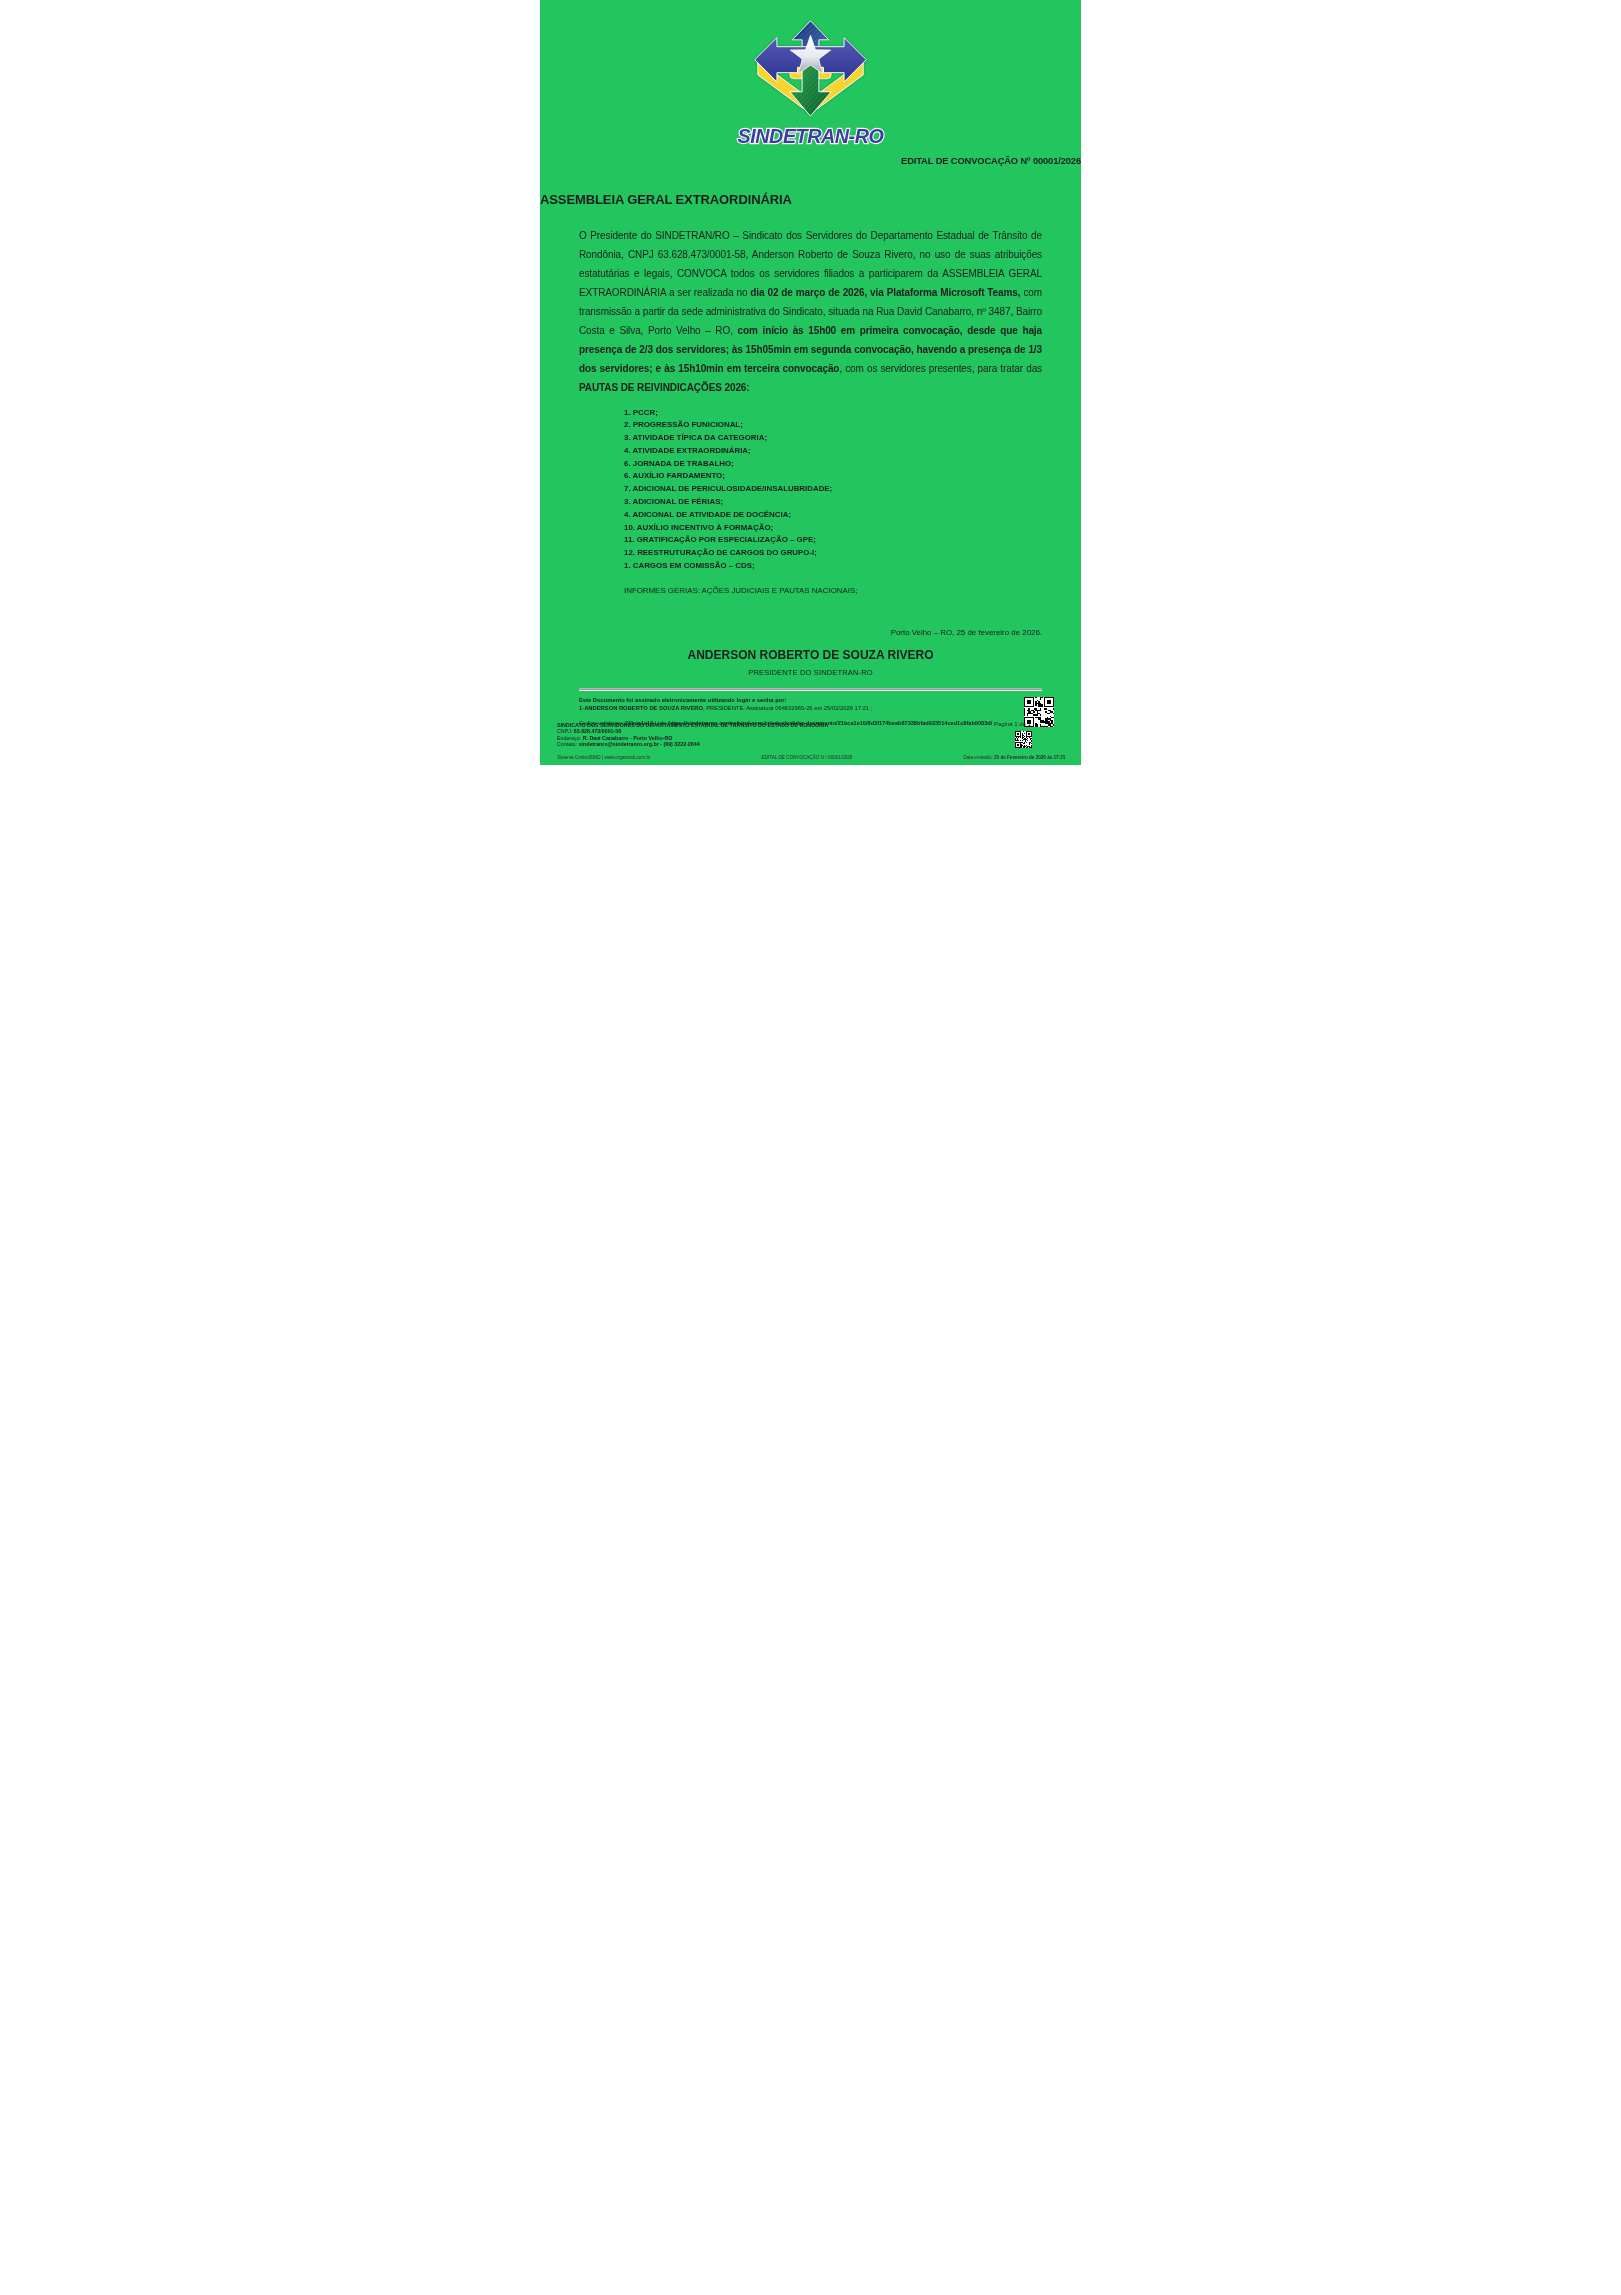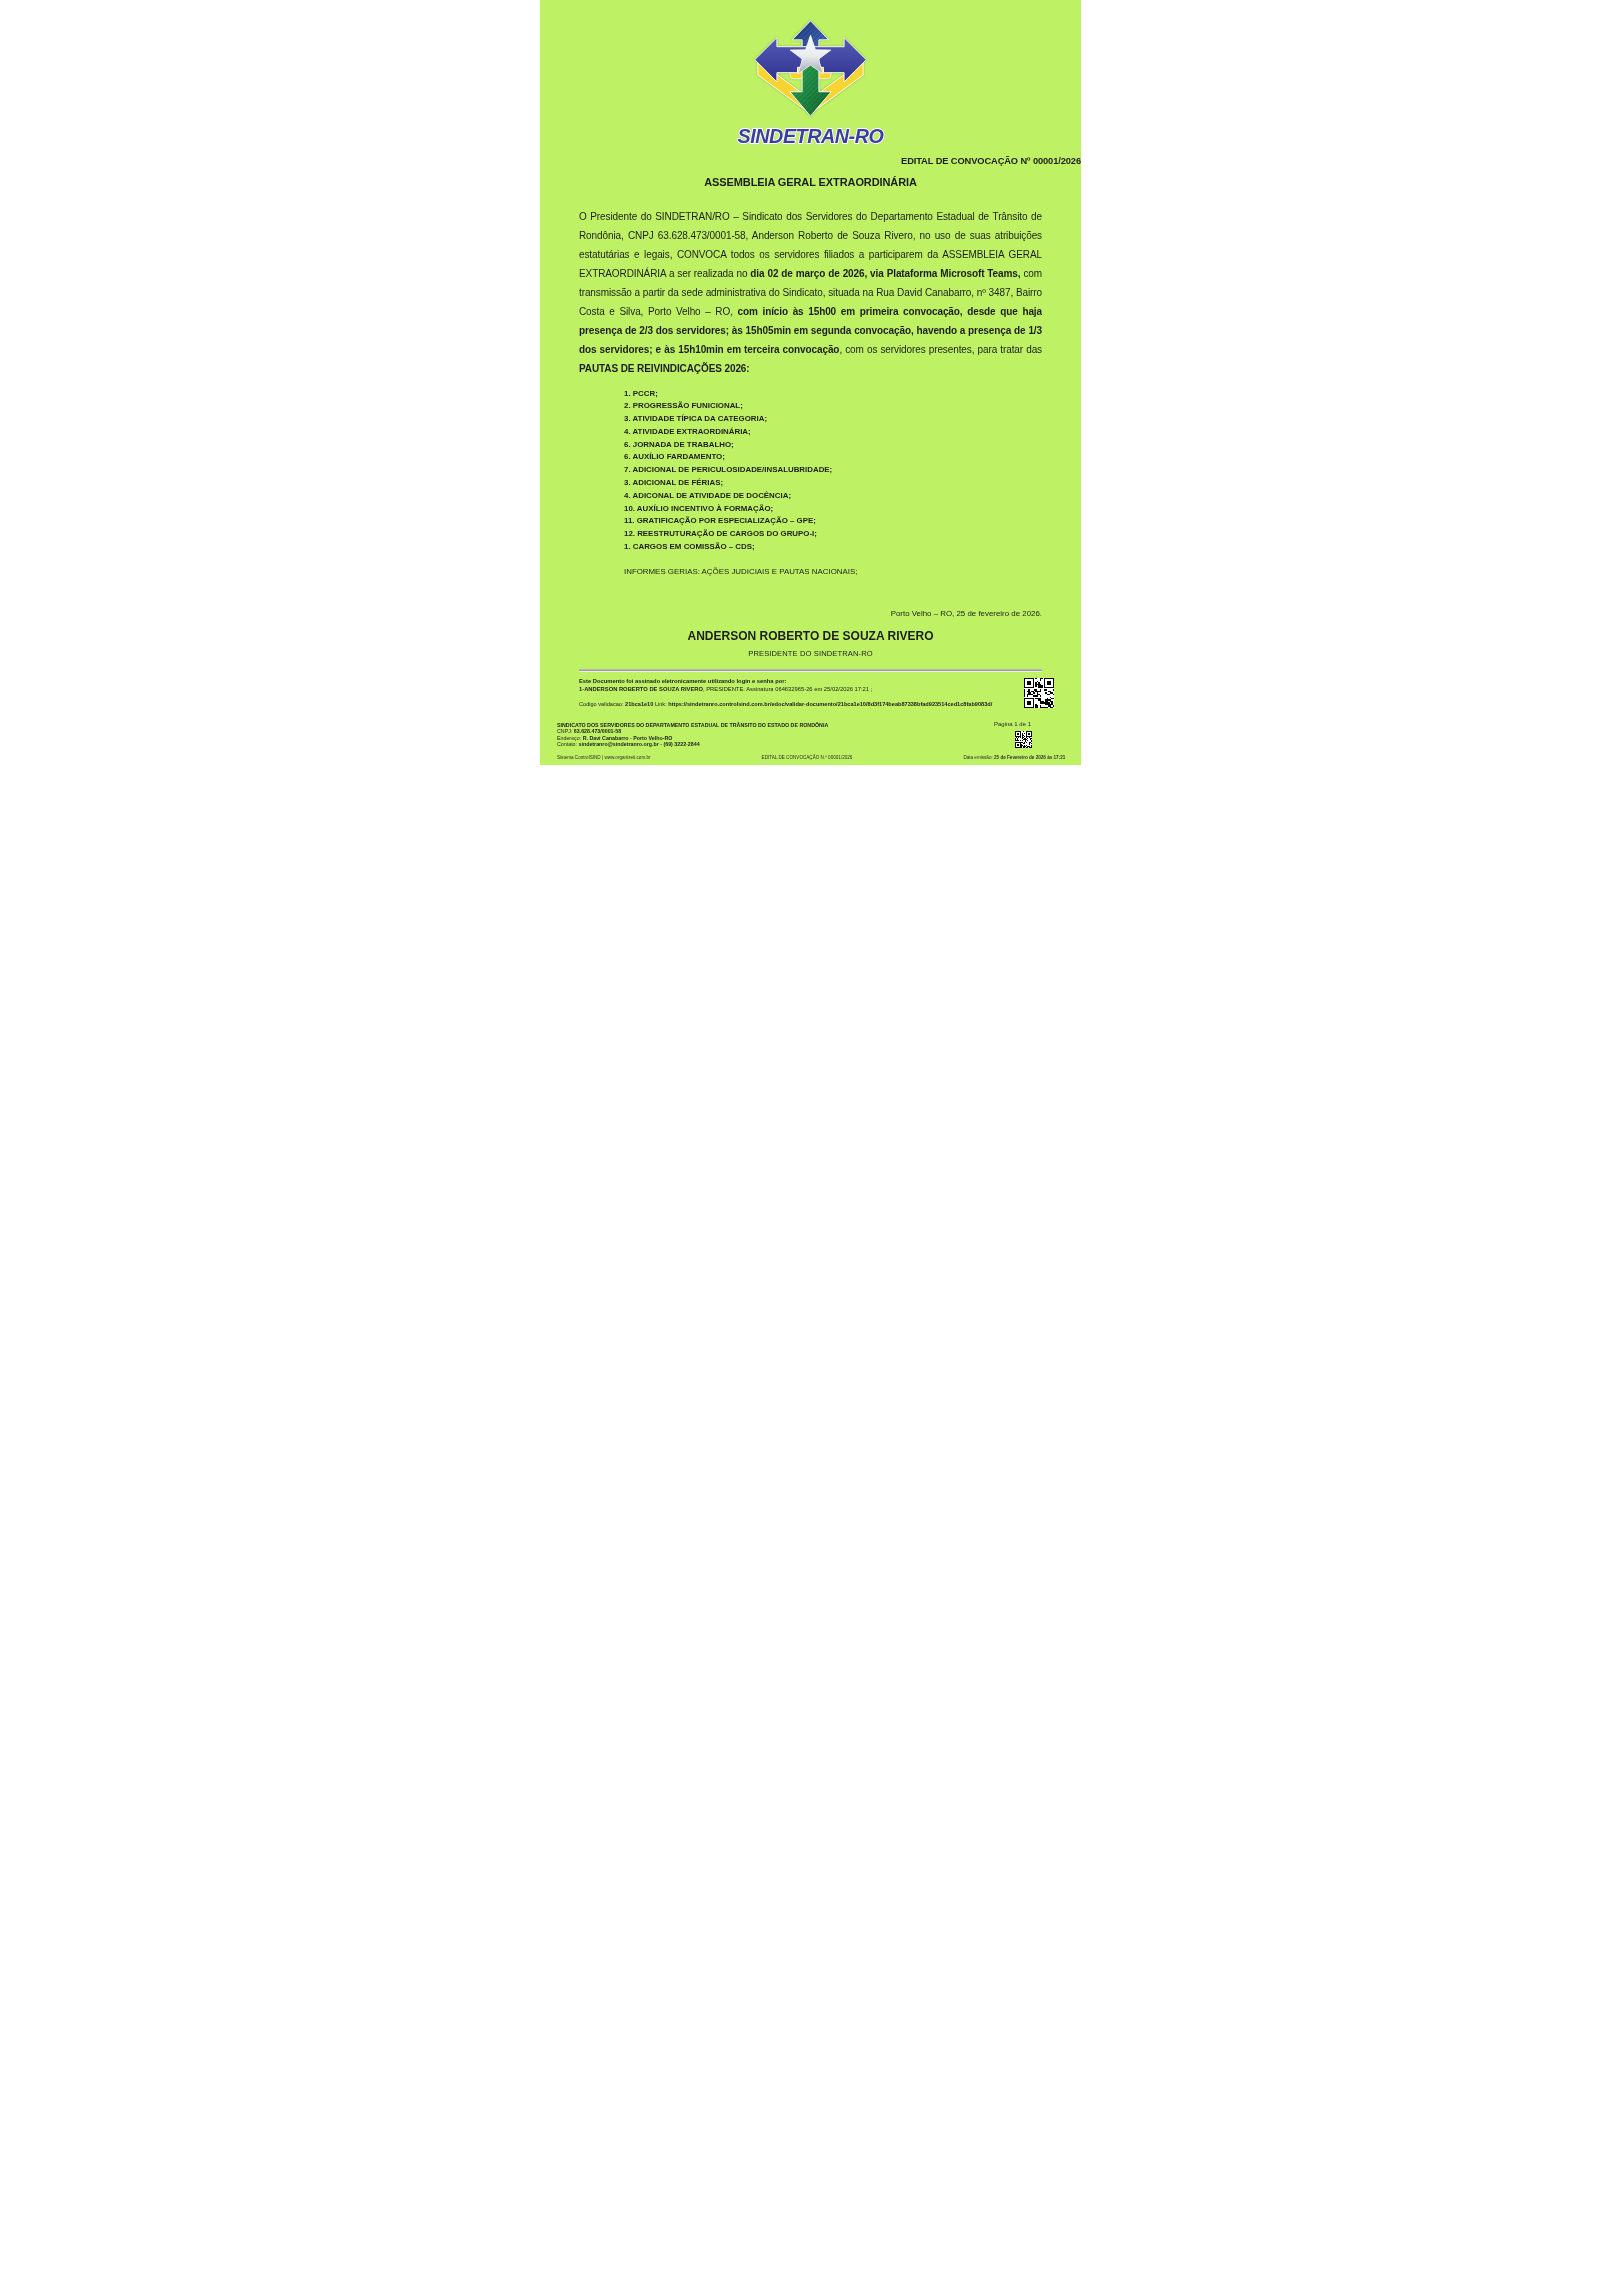--- a/index.html
+++ b/index.html
@@ -1,24 +1,24 @@
 <!DOCTYPE html>
 <html style="font-size:7.4px"><head>
 <meta charset="utf-8">
 <style>
   html,body{margin:0;padding:0;background:#fff;}
-  .page{width:541px;height:765px;position:relative;background:#bef264;margin:0 auto;
+  .page{width:541px;height:765px;position:relative;background:#22c55e;margin:0 auto;
         font-family:"Liberation Sans",sans-serif;color:#1d1d1f;overflow:hidden;}
   .logo{text-align:center;padding-top:20.4px;}
   .logo-arrows{width:115px;height:100px;display:block;margin:0 auto;
                filter:drop-shadow(0.5px 0.9px 0.9px rgba(0,0,0,.28));}
   .logo-text-svg{display:block;margin:1.9px auto 0;width:157px;height:29px;
                  filter:drop-shadow(0.9px 0.9px 0.5px rgba(0,0,0,.35));}
   .title{margin-top:4.6px;text-align:right;font-weight:bold;font-size:9.3px;letter-spacing:-0.1px;}
-  .subtitle{margin-top:10px;text-align:center;font-weight:bold;font-size:11px;letter-spacing:-0.1px;}
+  .subtitle{margin-top:26px;text-align:left;font-weight:bold;font-size:13px;letter-spacing:-0.1px;}
   .bodytext{margin:19.4px 39px 0;text-align:justify;font-size:10px;line-height:19px;letter-spacing:-0.1px;}
   .agenda{margin:9.3px 39px 0 84px;padding:0;list-style:none;font-weight:bold;font-size:7.9px;line-height:11.6px;}
   .agenda li{margin-bottom:1.2px;}
   .informes{margin:14px 39px 0 84px;font-weight:normal;font-size:7.9px;}
   .dateline{margin:33px 39px 0 0;text-align:right;font-size:7.9px;}
   .sig-name{margin-top:11px;text-align:center;font-weight:bold;font-size:12px;}
   .sig-role{margin-top:6px;text-align:center;font-size:7.6px;letter-spacing:0.1px;}
   .sig-rule{margin:11.6px 39px 0;border:0;height:1.4px;background:linear-gradient(#c4c4c4,#8f8f8f);
             border-bottom:0.5px solid #ededed;}
   .esign{position:relative;margin:6px 39px 0;}

